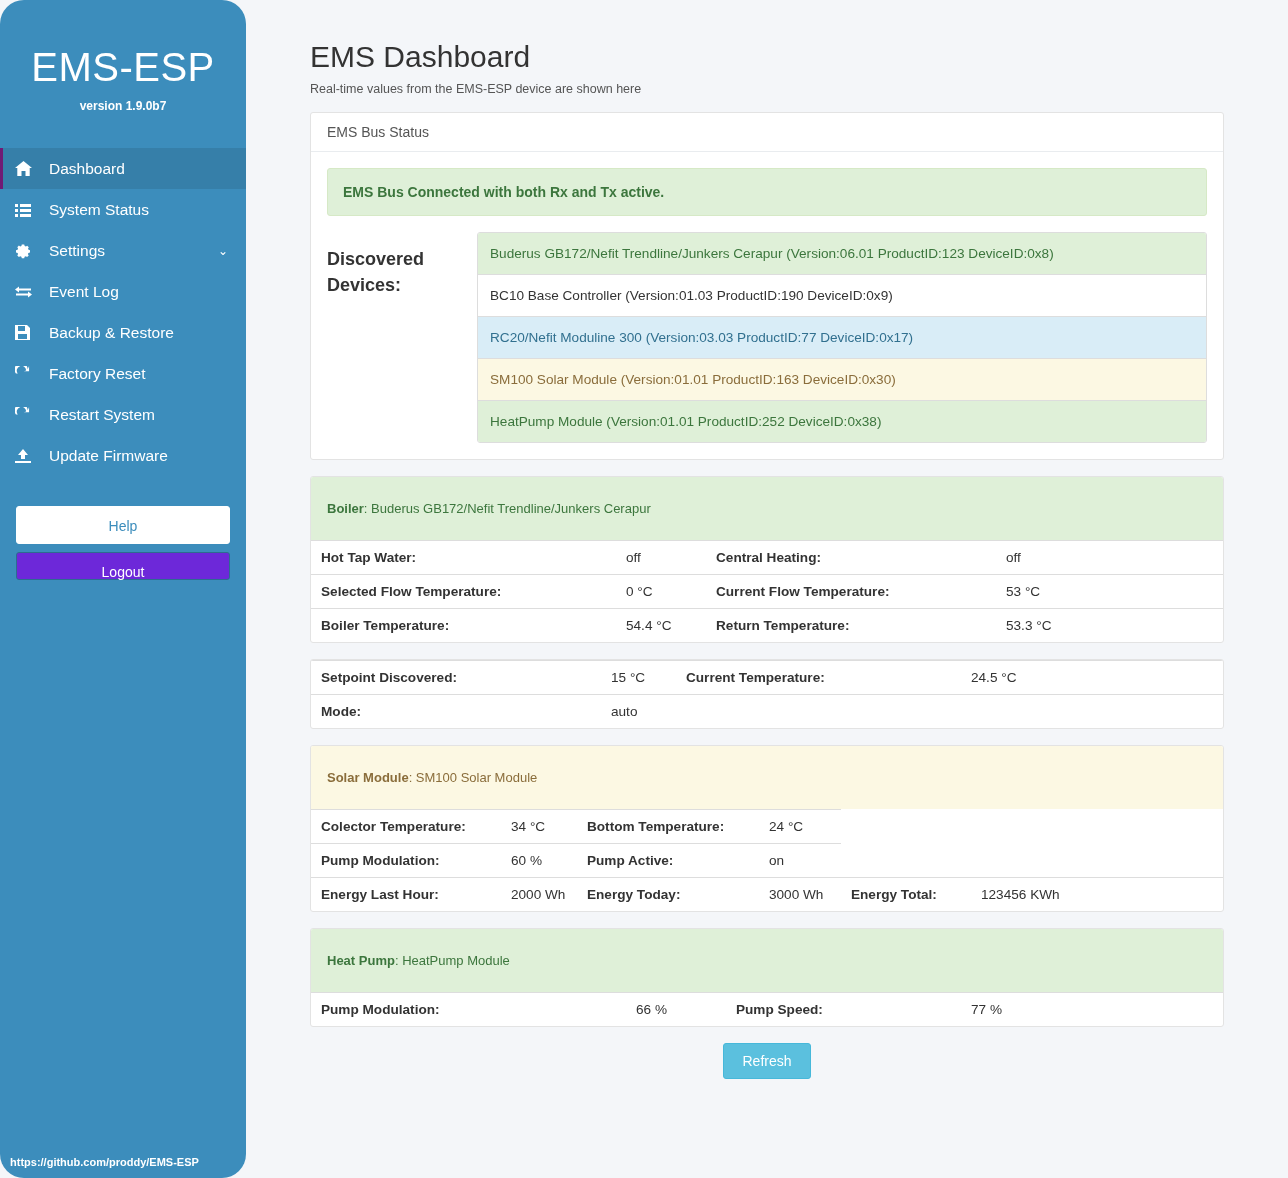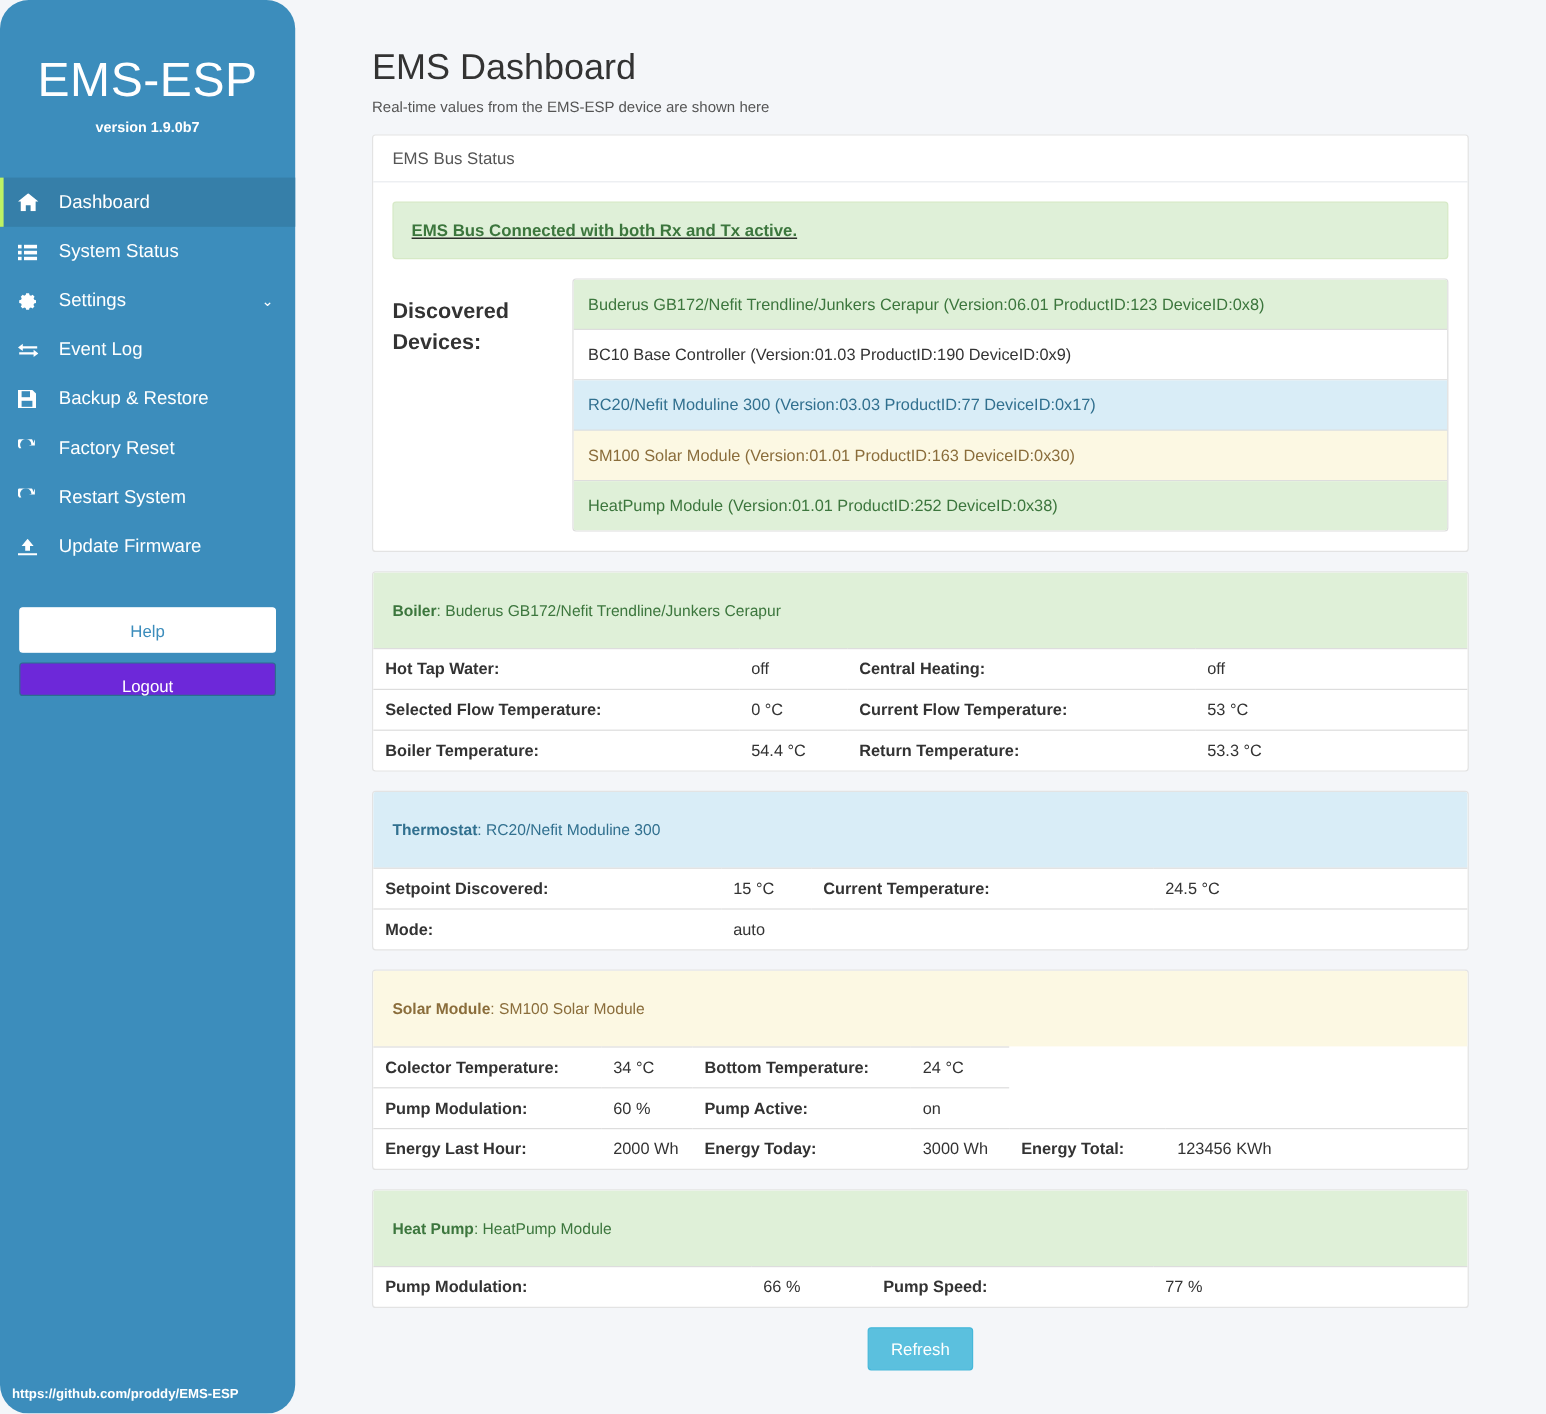--- a/index.html
+++ b/index.html
@@ -48,21 +48,21 @@
     align-items: center;
     height: 41px;
     padding: 0 15px;
     font-size: 15.5px;
     color: #ffffff;
     cursor: pointer;
     position: relative;
   }
   .nav-item.active {
     background: #367fa9;
-    border-left: 3px solid #bef264;
+    border-left: 3px solid #701a75;
     padding-left: 12px;
   }
   .nav-icon {
     width: 26px;
     display: inline-flex;
     align-items: center;
     justify-content: flex-start;
     font-size: 15px;
   }
   .nav-icon svg { display: block; }
@@ -136,21 +136,21 @@
     border: 1px solid #e3e3e3;
     border-radius: 3px;
     margin-bottom: 16px;
   }
   .panel-head {
     padding: 11px 16px;
     font-size: 14px;
     color: #555555;
     border-bottom: 1px solid #e9ecef;
   }
-  .panel-body { padding: 16px; text-decoration: underline; }
+  .panel-body { padding: 16px; }
   .alert-success {
     background: #dff0d8;
     border: 1px solid #d6e9c6;
     color: #3c763d;
     padding: 15px;
     border-radius: 3px;
     font-size: 14px;
     font-weight: bold;
   }
   .devices-row {
@@ -365,23 +365,20 @@
           <td class="k">Boiler Temperature:</td>
           <td>54.4 °C</td>
           <td class="k">Return Temperature:</td>
           <td>53.3 °C</td>
         </tr>
       </tbody>
         </table>
     </div>
 
     <div class="card">
-      <div class="card-head head-thermo">
-        <b>Thermostat</b><span>: RC20/Nefit Moduline 300</span>
-      </div>
       <table class="data">
         <tbody>
             <tr>
           <td class="k" style="width:290px">Setpoint Discovered:</td>
           <td style="width:75px">15 °C</td>
           <td class="k" style="width:285px">Current Temperature:</td>
           <td>24.5 °C</td>
         </tr>
         <tr>
           <td class="k">Mode:</td>

